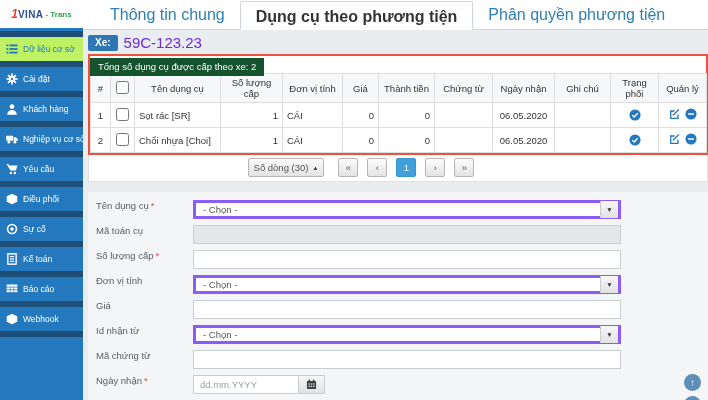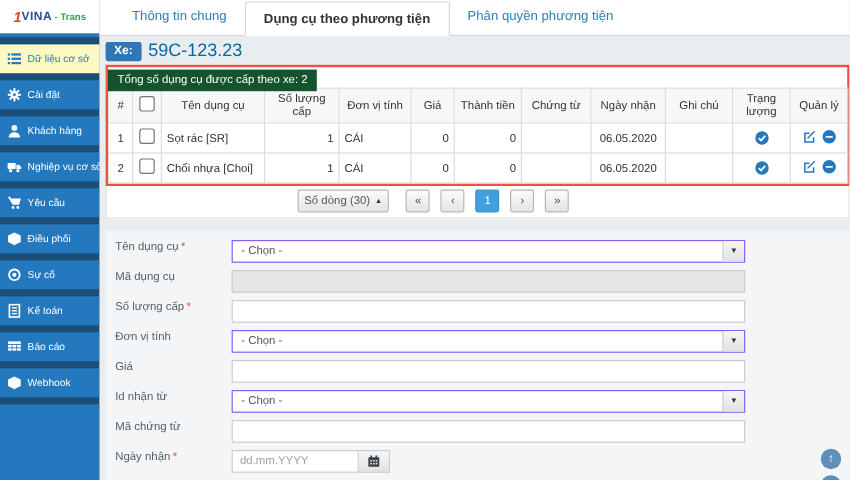--- a/index.html
+++ b/index.html
@@ -10,37 +10,37 @@
   
   .sidebar { flex: 0 0 83px; width: 83px; background: #1c4e77; display: flex; flex-direction: column; }
   .logo { height: 28px; background: #fff; display: flex; align-items: center; justify-content: center; white-space: nowrap; }
   .logo-mark { color: #e8402a; font-size: 12px; font-weight: bold; font-style: italic; }
   .logo-name { color: #2a4f92; font-size: 10px; font-weight: bold; letter-spacing: .4px; }
   .logo-suffix { color: #2ba84a; font-size: 8px; font-weight: bold; margin-left: 2px; }
   .logo-underline { height: 3px; background: #2478bd; }
   .menu { flex: 1; display: flex; flex-direction: column; padding-top: 6px; }
   .menu-item { height: 24px; margin-bottom: 6px; background: #2478bd; color: #fff; display: flex;
                align-items: center; padding-left: 6px; gap: 5px; font-size: 8.5px; white-space: nowrap; cursor: pointer; }
-  .menu-item.active { background: #fef9c3; color: #2478bd; }
+  .menu-item.active { background: #bef264; color: #2478bd; }
   .menu-item svg { width: 12px; height: 12px; flex: 0 0 12px; }
   .menu-filler { flex: 1; background: #2478bd; }
 
   
   .content { flex: 1; min-width: 0; display: flex; flex-direction: column; background: #e9edf0; position: relative; }
   .tabbar { height: 30px; background: #fff; border-bottom: 1px solid #d2d6da; display: flex;
             align-items: flex-end; padding-left: 12px; }
-  .tab { height: 29px; line-height: 29px; padding: 0 15px; font-size: 11px; color: #2e7fb5; cursor: pointer; }
+  .tab { height: 29px; line-height: 29px; padding: 0 15px; font-size: 16px; color: #2e7fb5; cursor: pointer; }
   .tab.active { border: 1px solid #d2d6da; border-bottom: 1px solid #fff; margin-bottom: -1px;
                 background: #fff; color: #333; font-weight: bold; border-radius: 2px 2px 0 0; }
 
   .page { flex: 1; padding: 3px 0 0 5px; position: relative; }
   .vehicle-line { display: flex; align-items: center; gap: 6px; margin: 1px 0 3px 0; height: 17px; }
   .xe-badge { background: #2e77b5; color: #fff; font-size: 10px; font-weight: bold;
               padding: 2px 7px 3px; border-radius: 2px; }
-  .xe-value { font-size: 15px; color: #0369a1; }
+  .xe-value { font-size: 15px; color: #6d28d9; }
 
   
   .table-panel { background: #fff; }
   .red-box { border: 2px solid #f0503c; background: #fff; }
   .badge-row { height: 17px; }
   .count-badge { display: inline-block; background: #14532d; color: #fff; font-size: 9.5px;
                  padding: 3px 8px 4px; }
   table { width: 100%; border-collapse: collapse; table-layout: fixed; font-size: 9.5px; color: #333; }
   th, td { border: 1px solid #ddd; padding: 3px 4px; text-align: center; font-weight: normal; overflow: hidden; }
   th { background: #f6f7f8; height: 18px; }
@@ -57,21 +57,21 @@
             display: inline-flex; align-items: center; justify-content: center; padding: 0 5px; cursor: pointer; }
   .pg-btn.rows { margin-right: 5px; gap: 4px; }
   .pg-btn.rows .arr { font-size: 6px; color: #333; }
   .pg-btn.active { background: #41a0dc; border-color: #3794cf; color: #fff; }
 
   
   .form-panel { margin-top: 10px; background: #f3f5f6; padding: 8px 0 14px 8px; min-height: 236px; }
   .form-row { display: flex; align-items: flex-start; margin-bottom: 6px; height: 19px; }
   .flabel { width: 97px; flex: 0 0 97px; font-size: 9.5px; color: #555e66; }
   .req { color: #d9534f; margin-left: 2px; }
-  .sel { width: 428px; height: 19px; border: 1px solid #8b5cf6; background: #fff; display: flex;
+  .sel { width: 428px; height: 19px; border: 3px solid #8b5cf6; background: #fff; display: flex;
          align-items: center; cursor: pointer; }
   .sel-text { flex: 1; padding-left: 7px; font-size: 9.5px; color: #555; }
   .sel-caret { width: 18px; height: 17px; border-left: 1px solid #c9cdd1;
                background: linear-gradient(#f6f6f6, #e2e2e2); display: flex; align-items: center;
                justify-content: center; font-size: 6.5px; color: #333; }
   input.txt { width: 428px; height: 19px; border: 1px solid #c9cdd1; padding: 0 6px; font-size: 9.5px;
               color: #333; background: #fff; font-family: "Liberation Sans", sans-serif; }
   input.txt:disabled, input.txt.disabled { background: #e4e6e8; }
   .date-group { display: flex; }
   input.date { width: 106px; height: 19px; border: 1px solid #c9cdd1; padding: 0 6px; font-size: 9.5px;
@@ -249,21 +249,21 @@
                 <th>#</th>
                 <th><input type="checkbox" style=""></th>
                 <th>Tên dụng cụ</th>
                 <th>Số lượng cấp</th>
                 <th>Đơn vị tính</th>
                 <th>Giá</th>
                 <th>Thành tiền</th>
                 <th>Chứng từ</th>
                 <th>Ngày nhận</th>
                 <th>Ghi chú</th>
-                <th>Trạng lượng</th>
+                <th>Trạng phối</th>
                 <th>Quản lý</th>
               </tr>
             </thead>
             <tbody>
               <tr>
                 <td>1</td>
                 <td><input type="checkbox" style=""></td>
                 <td class="al">Sọt rác [SR]</td>
                 <td class="ar">1</td>
                 <td class="al">CÁI</td>
@@ -340,21 +340,21 @@
 
         <div class="form-row">
           <span class="flabel"><span>Tên dụng cụ</span><span class="req">*</span></span>
           <div class="sel">
             <span class="sel-text">- Chọn -</span>
             <span class="sel-caret">▼</span>
           </div>
         </div>
 
         <div class="form-row">
-          <span class="flabel">Mã dụng cụ</span>
+          <span class="flabel">Mã toán cụ</span>
           <input class="txt disabled" disabled="" value="" style="">
         </div>
 
         <div class="form-row">
           <span class="flabel"><span>Số lượng cấp</span><span class="req">*</span></span>
           <input class="txt" value="" style="">
         </div>
 
         <div class="form-row">
           <span class="flabel">Đơn vị tính</span>

